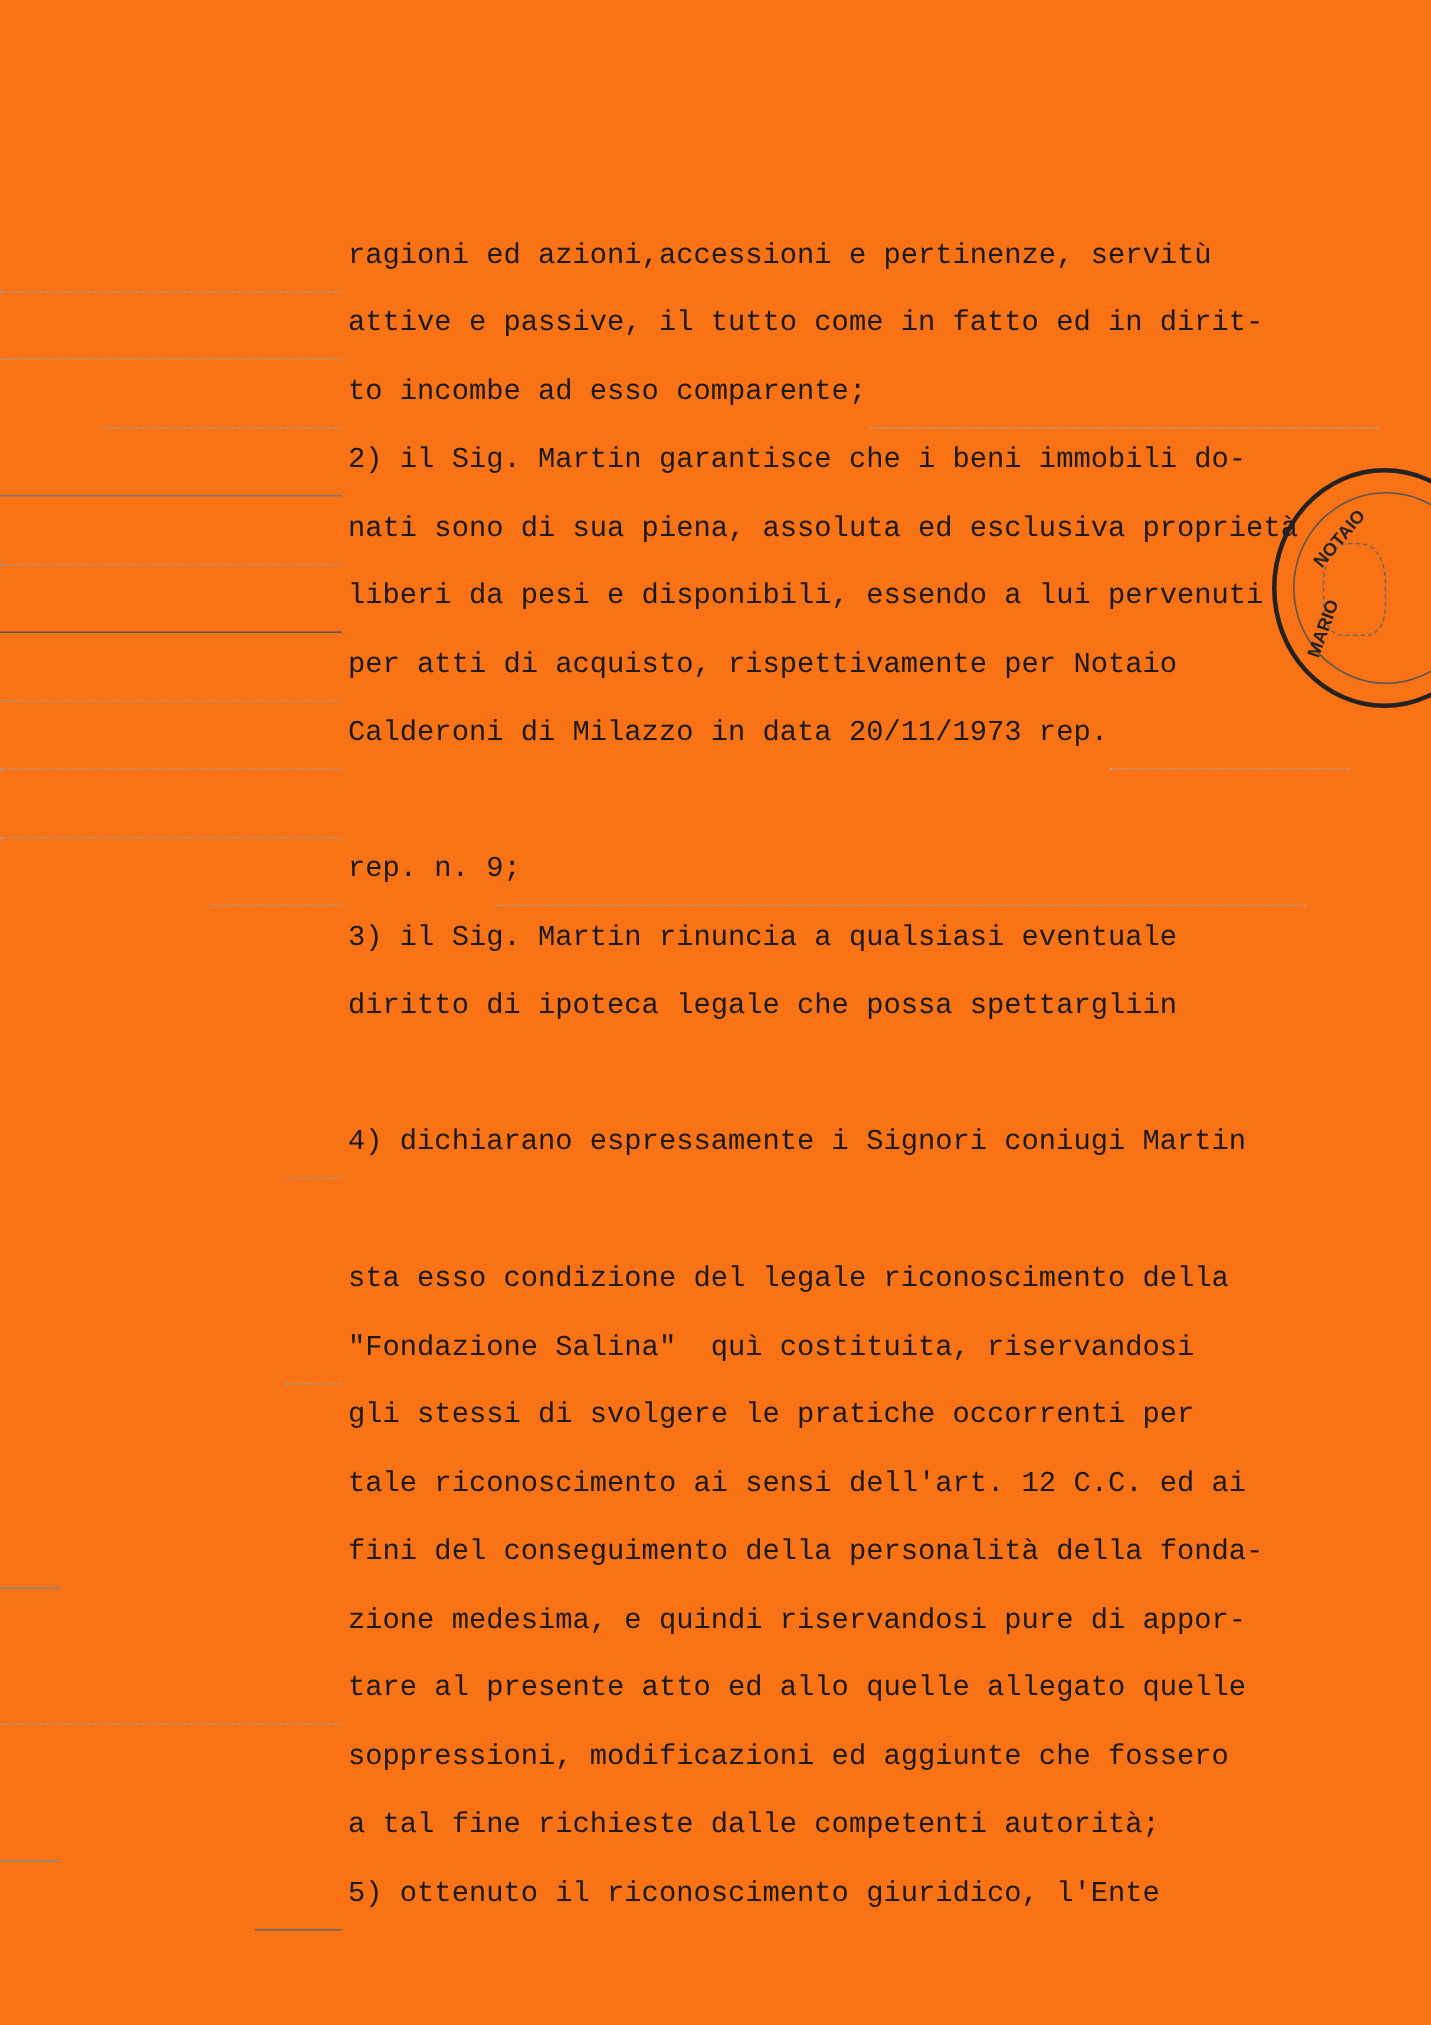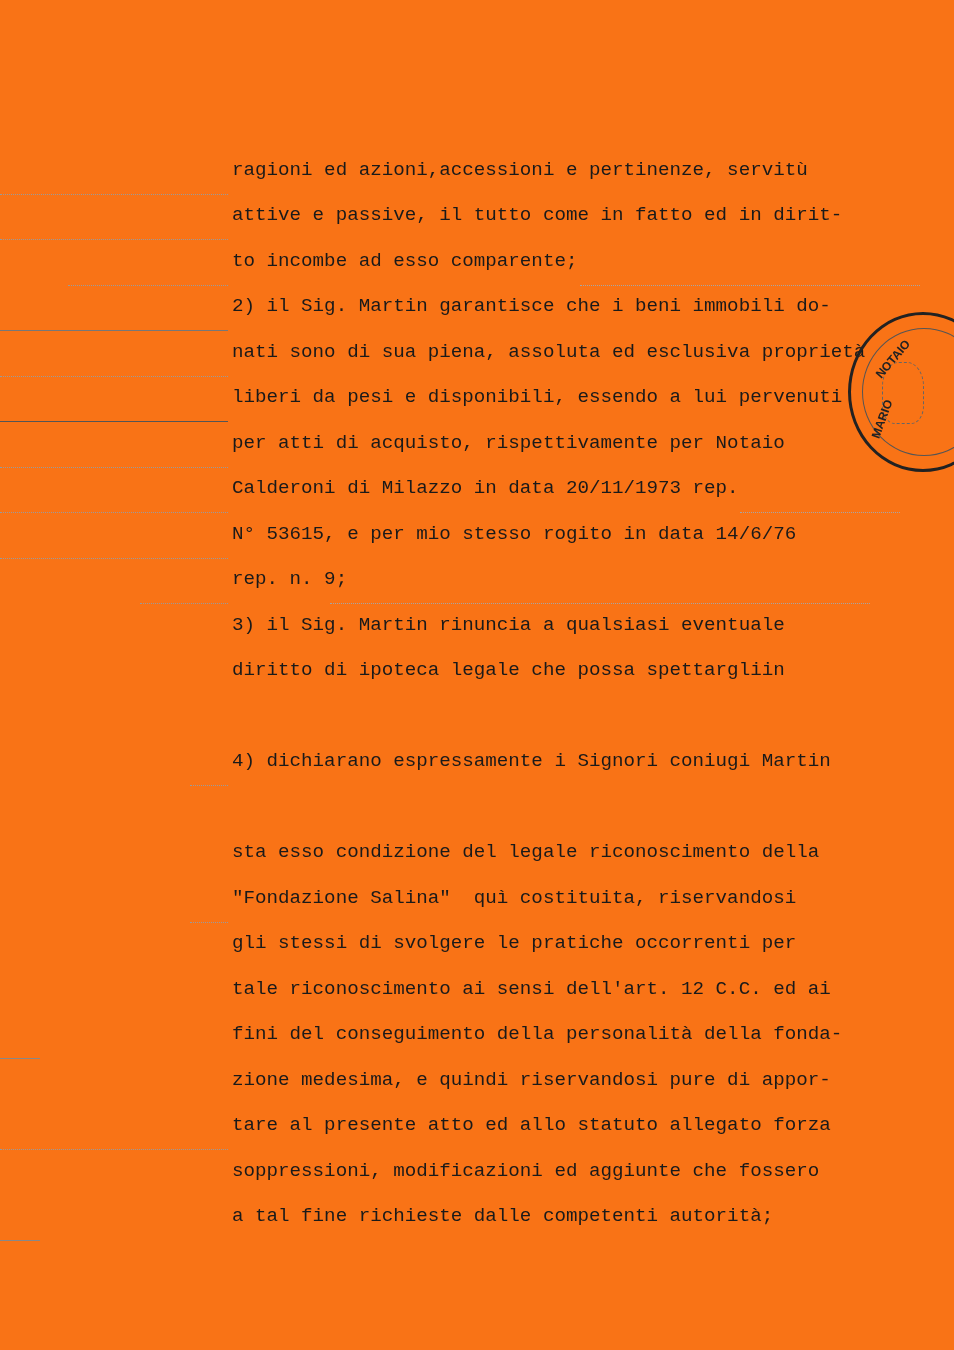--- a/index.html
+++ b/index.html
@@ -110,21 +110,20 @@
     <div class="margin-rule" style="width:228px"></div>
     <span class="text" style="left:232px">per atti di acquisto, rispettivamente per Notaio</span>
   </div>
   <div class="line" style="top:473px">
     <div class="margin-rule" style="width:228px"></div>
     <span class="text" style="left:232px">Calderoni di Milazzo in data 20/11/1973 rep.</span>
     <div class="trail-rule" style="left:740px;width:160px"></div>
   </div>
   <div class="line" style="top:519px">
     <div class="margin-rule" style="width:228px"></div>
-    <span class="text" style="left:232px">N° 53615, e per mio stesso rogito in data 14/6/76</span>
   </div>
   <div class="line" style="top:564px">
     <div class="margin-rule" style="left:140px;width:88px"></div>
     <span class="text" style="left:232px">rep. n. 9;</span>
     <div class="trail-rule" style="left:330px;width:540px"></div>
   </div>
   <div class="line" style="top:610px">
     <span class="text" style="left:232px">3) il Sig. Martin rinuncia a qualsiasi eventuale</span>
   </div>
   <div class="line" style="top:655px">
@@ -149,28 +148,32 @@
   </div>
   <div class="line" style="top:1019px">
     <div class="margin-rule" style="width:40px;border-bottom-style:solid;border-color:#888"></div>
     <span class="text" style="left:232px">fini del conseguimento della personalità della fonda-</span>
   </div>
   <div class="line" style="top:1065px">
     <span class="text" style="left:232px">zione medesima, e quindi riservandosi pure di appor-</span>
   </div>
   <div class="line" style="top:1110px">
     <div class="margin-rule" style="width:228px"></div>
-    <span class="text" style="left:232px">tare al presente atto ed allo statuto allegato forza</span>
+    <span class="text" style="left:232px">tare al presente atto ed allo quelle allegato quelle</span>
   </div>
   <div class="line" style="top:1156px">
     <span class="text" style="left:232px">soppressioni, modificazioni ed aggiunte che fossero</span>
   </div>
   <div class="line" style="top:1201px">
     <div class="margin-rule" style="width:40px;border-bottom-style:solid;border-color:#888"></div>
     <span class="text" style="left:232px">a tal fine richieste dalle competenti autorità;</span>
+  </div>
+  <div class="line" style="top:1247px">
+    <div class="margin-rule" style="left:170px;width:58px;border-bottom-style:solid;border-color:#666"></div>
+    <span class="text" style="left:232px">5) ottenuto il riconoscimento giuridico, l'Ente</span>
   </div>
 
   <div class="stamp">
     <div class="stamp-circle"></div>
     <div class="stamp-inner"></div>
     <div class="stamp-emblem"></div>
     <span class="stamp-text" style="left:14px;top:100px;transform:rotate(-70deg)">MARIO</span>
     <span class="stamp-text" style="left:22px;top:40px;transform:rotate(-50deg)">NOTAIO</span>
   </div>
 

